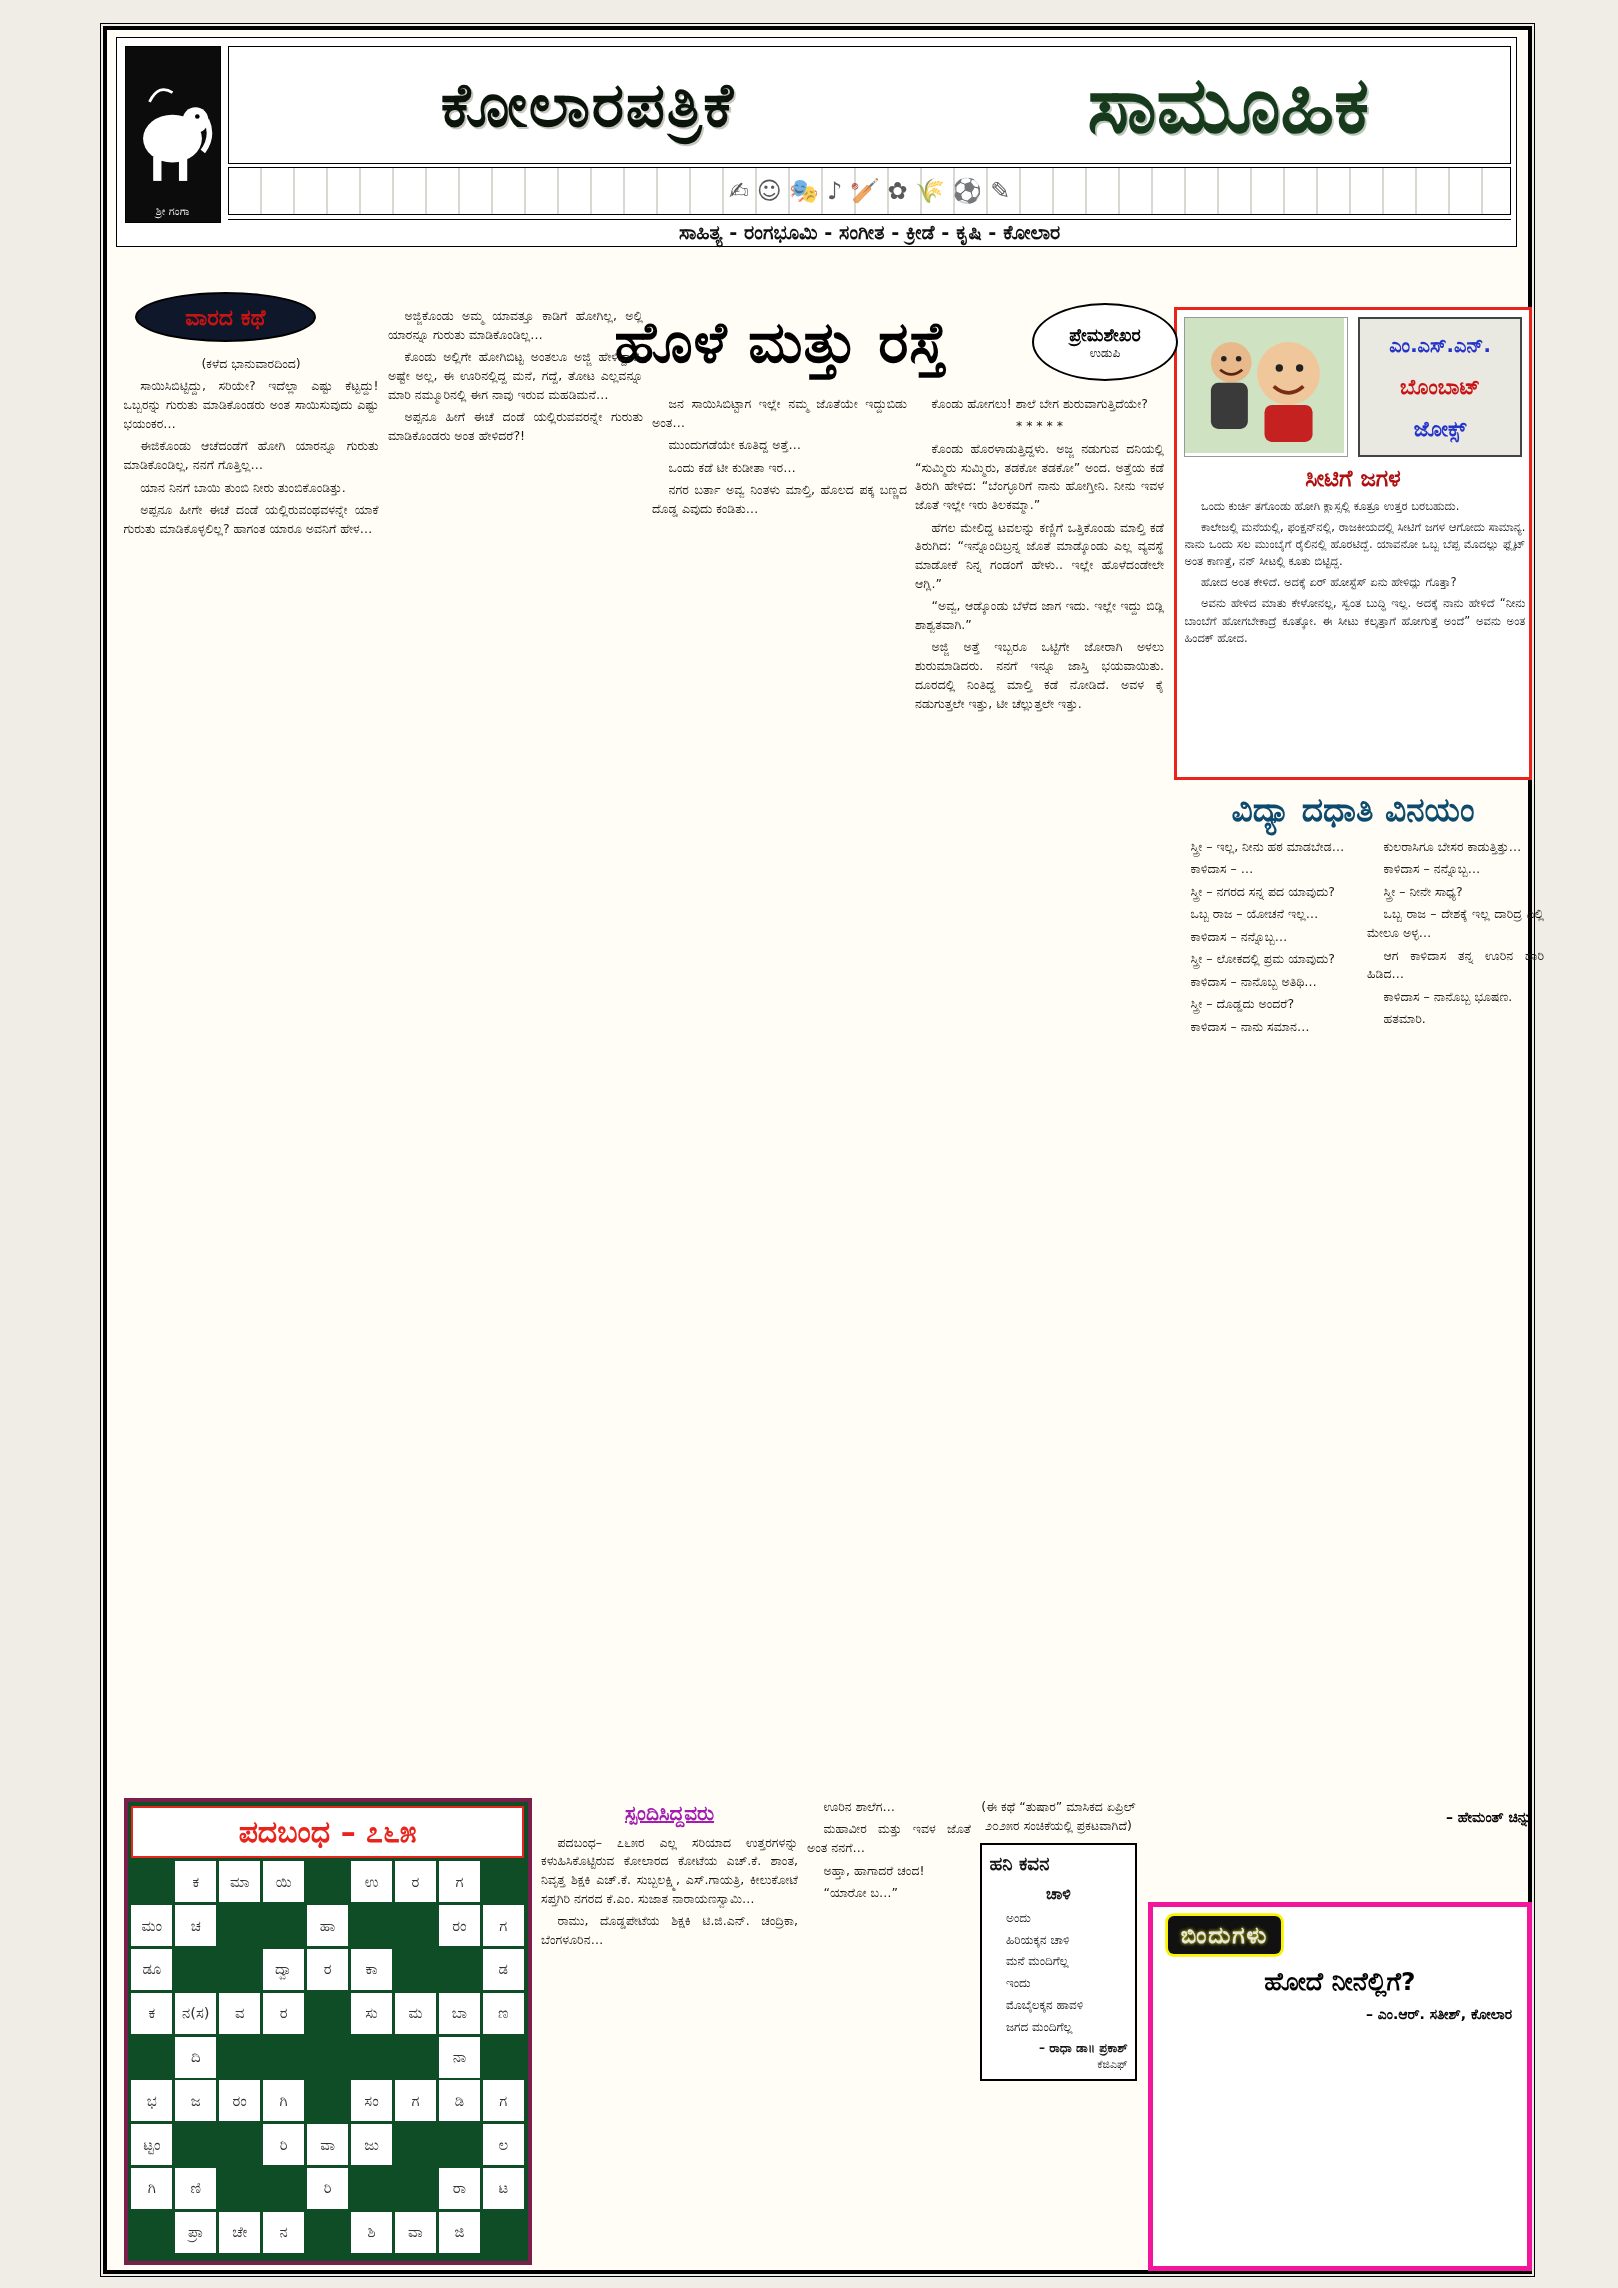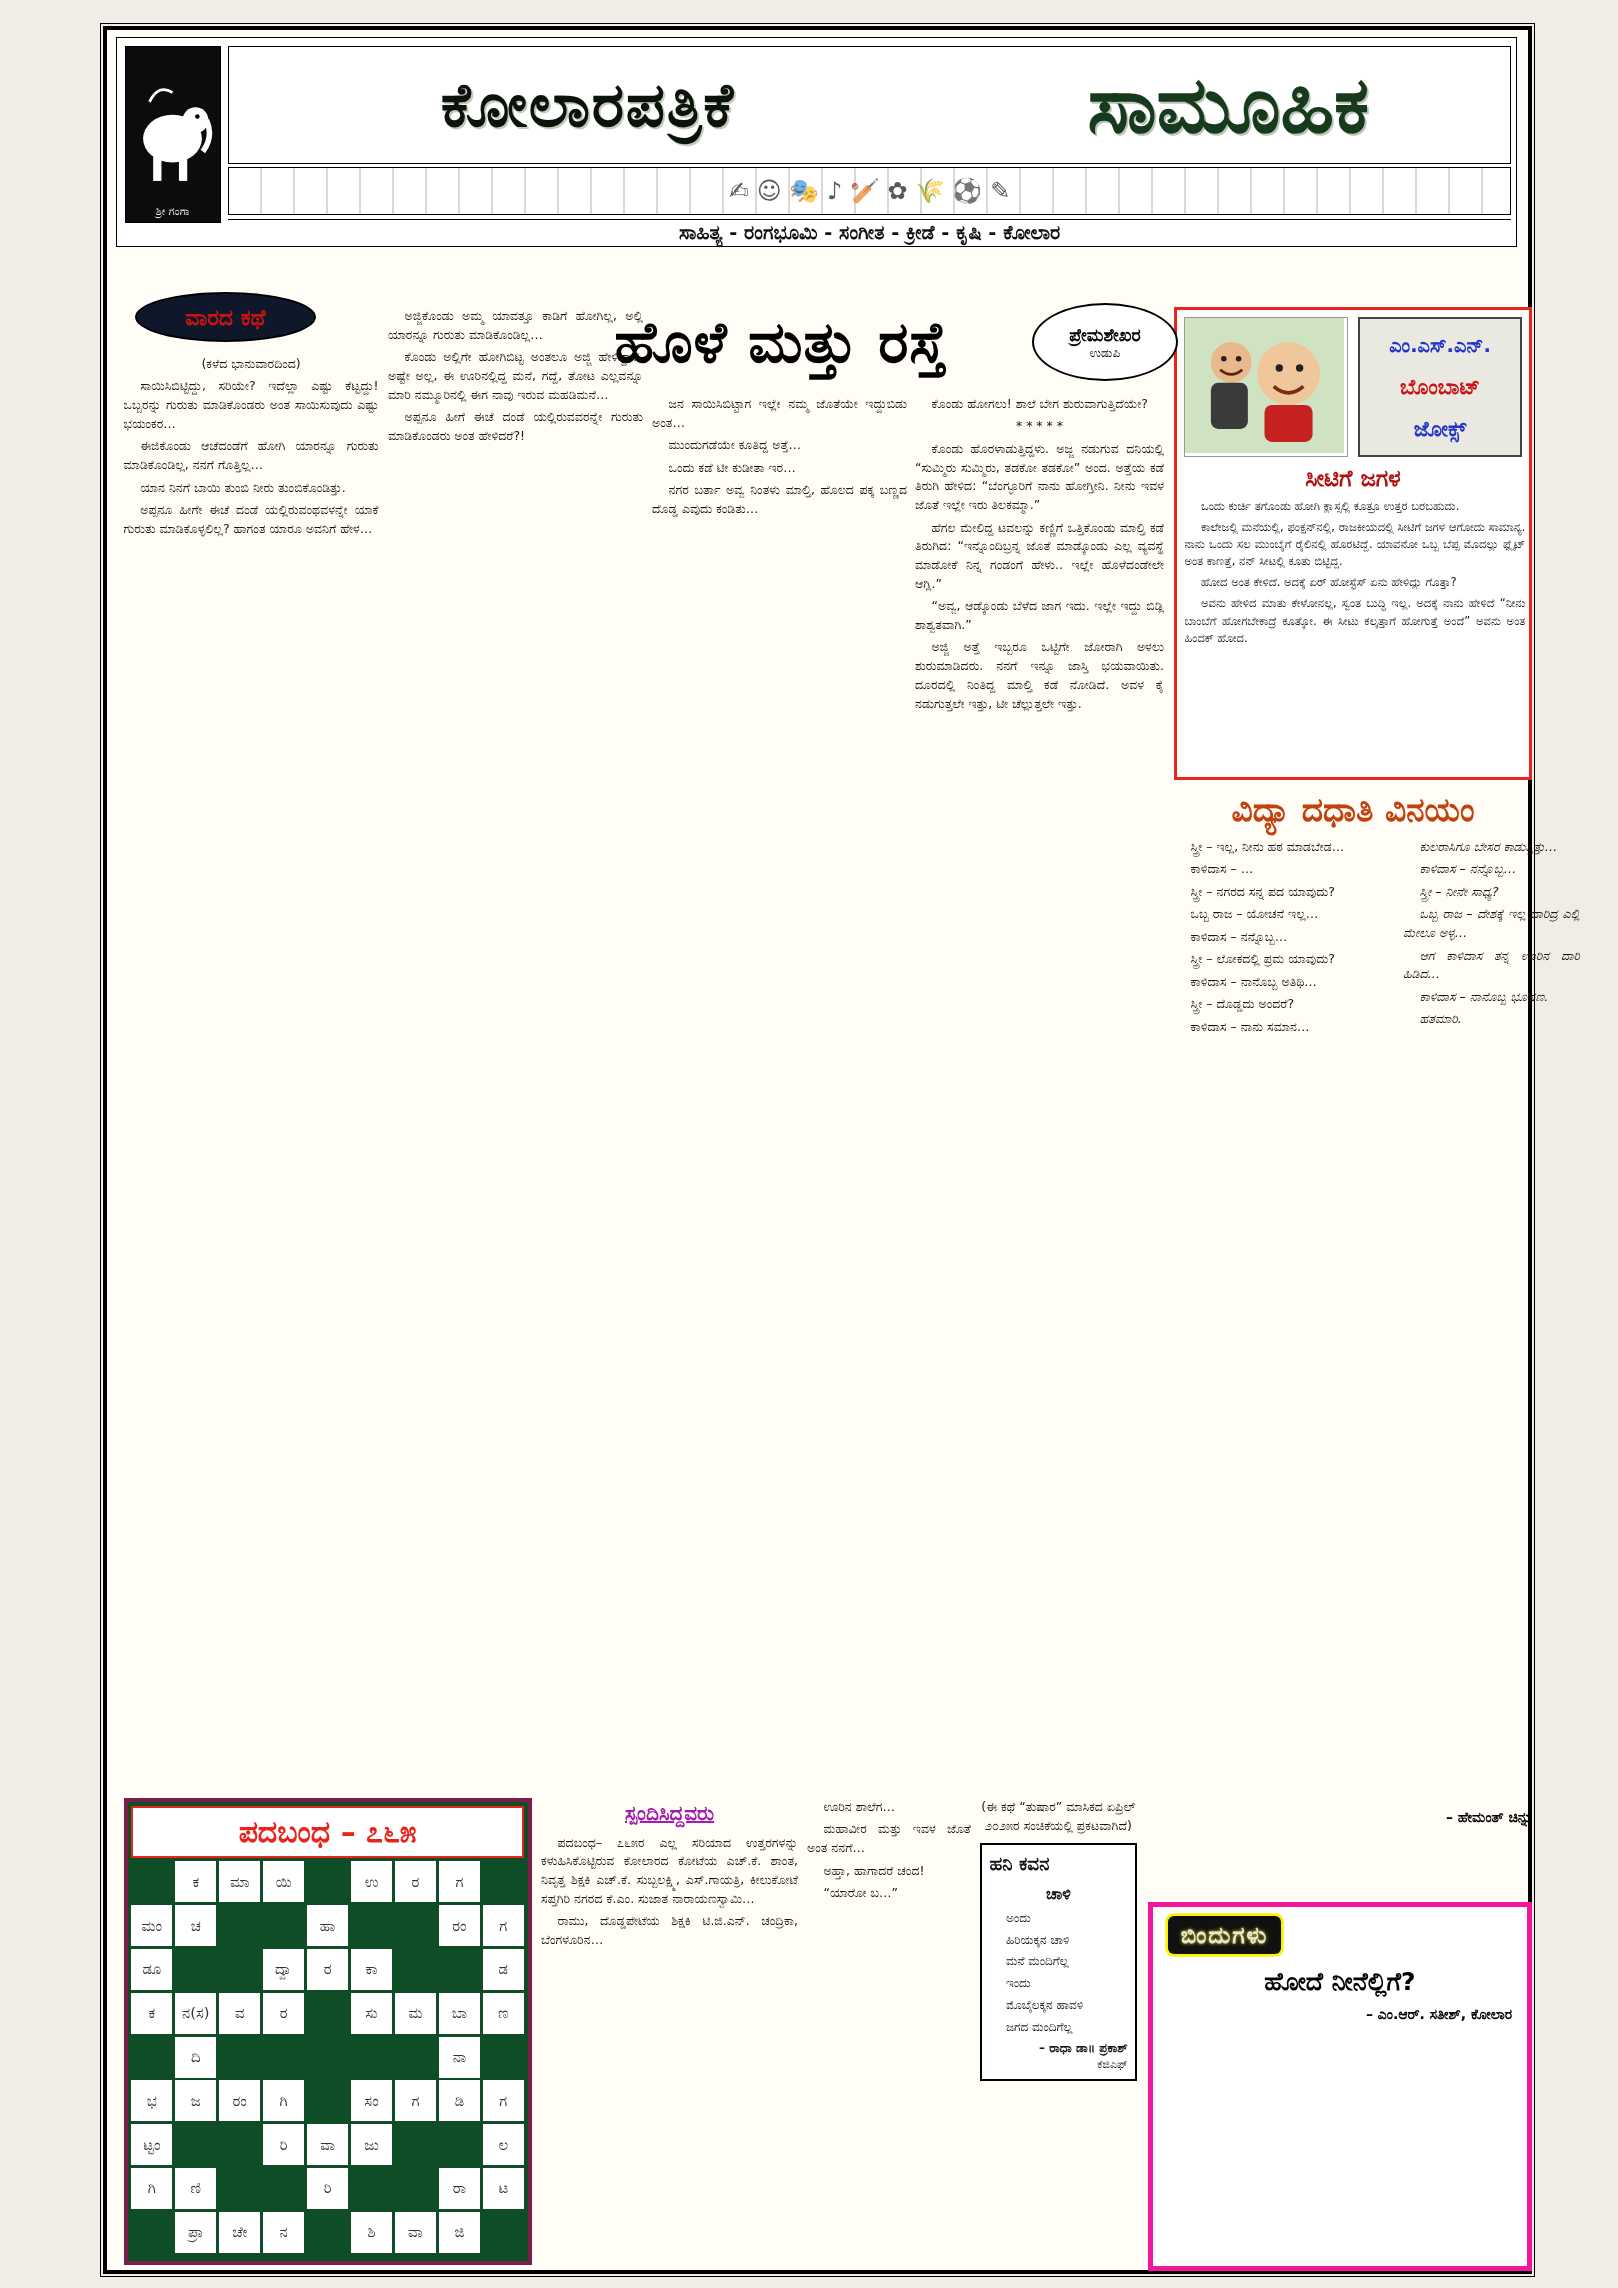--- a/index.html
+++ b/index.html
@@ -52,23 +52,23 @@
   .jtitle{left:181px;top:7.4px;width:164px;height:140px;background:#e9e9e2;border:2.8px solid #444;
           display:flex;flex-direction:column;align-items:center;justify-content:space-around;padding:5.5px 0;}
   .jtitle .l1{color:#2433c8;font-size:19.4px;font-weight:bold;}
   .jtitle .l2{color:#c81414;font-size:21px;font-weight:bold;}
   .jtitle .l3{color:#2433c8;font-size:21px;font-weight:bold;}
   .jokehead{left:0;top:155px;width:100%;text-align:center;font-size:23px;font-weight:bold;color:#b01010;}
   .jokebody{left:7.4px;top:188px;width:341px;height:277px;}
   .jokebody p{font-size:11.5px;}
   
   .vidyahead{left:1067px;top:757px;width:358px;height:46px;display:flex;align-items:center;justify-content:center;
-             font-size:33px;font-weight:900;color:#c2410c;}
+             font-size:33px;font-weight:900;color:#0c4a6e;}
   .vcolL{left:1067px;top:808px;width:172px;height:967px;}
-  .vcolR{left:1296px;top:808px;width:177px;height:967px;font-style:italic;}
+  .vcolR{left:1260px;top:808px;width:177px;height:967px;}
   .vsig{left:1067px;top:1779px;width:358px;text-align:right;font-weight:bold;font-size:14px;}
   
   .cwbox{left:16.6px;top:1768px;width:408px;height:467px;border:4.6px solid #7a1f4a;background:#0e4d25;padding:3.7px;}
   .cwhead{height:48px;background:#fff;border:2.8px solid #e8241c;display:flex;align-items:center;justify-content:center;
           font-size:30px;font-weight:900;color:#e8241c;margin-bottom:3.7px;}
   .cwgrid{display:grid;grid-template-columns:repeat(9,1fr);gap:2.8px;}
   .cwcell{height:41px;display:flex;align-items:center;justify-content:center;font-size:14.8px;color:#333;background:#fff;}
   .cwcell.blk{background:transparent;}
   
   .resp{left:434px;top:1768px;width:257px;height:471px;}

